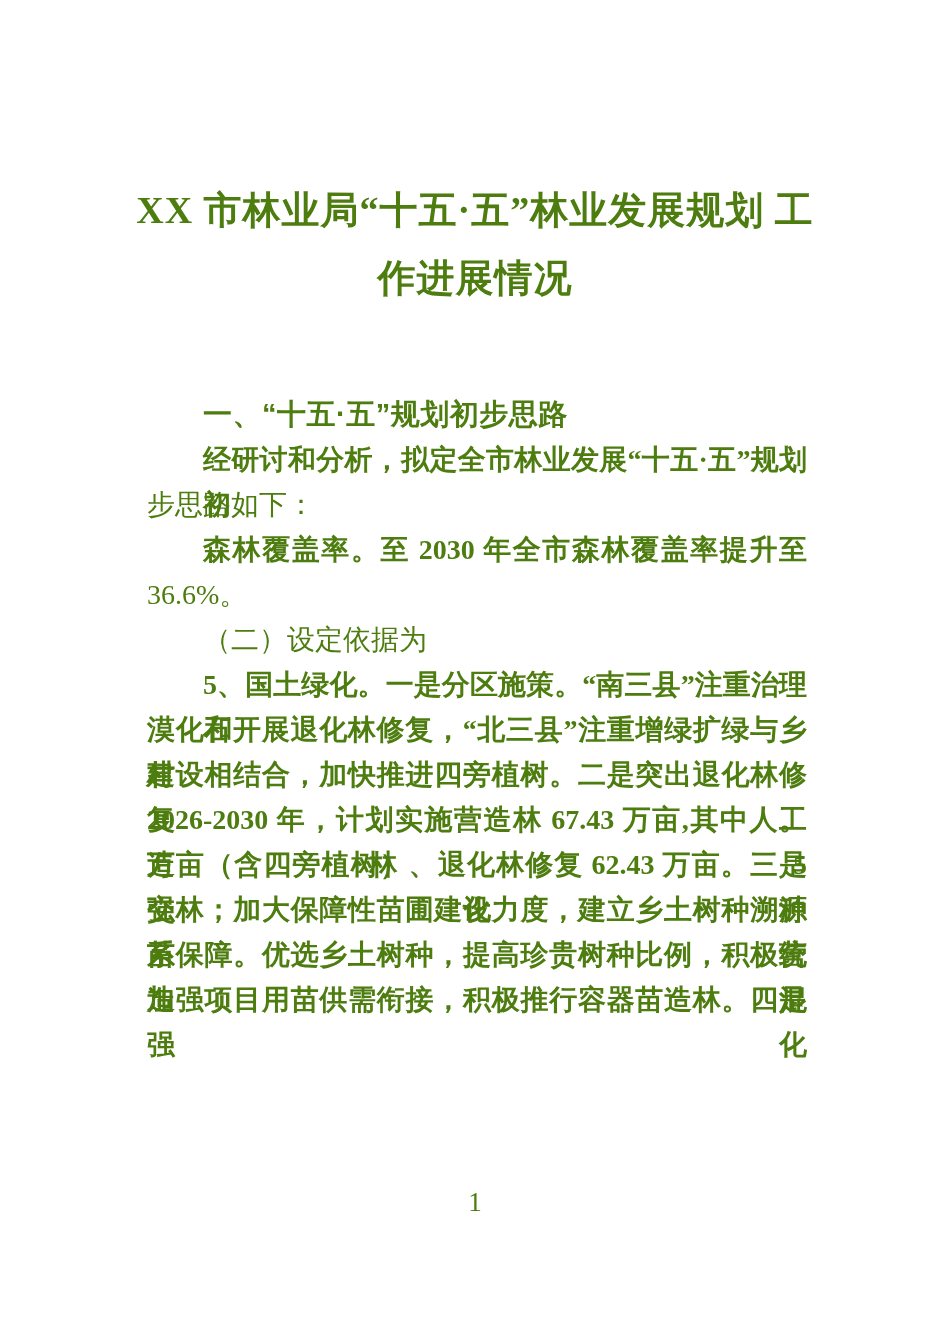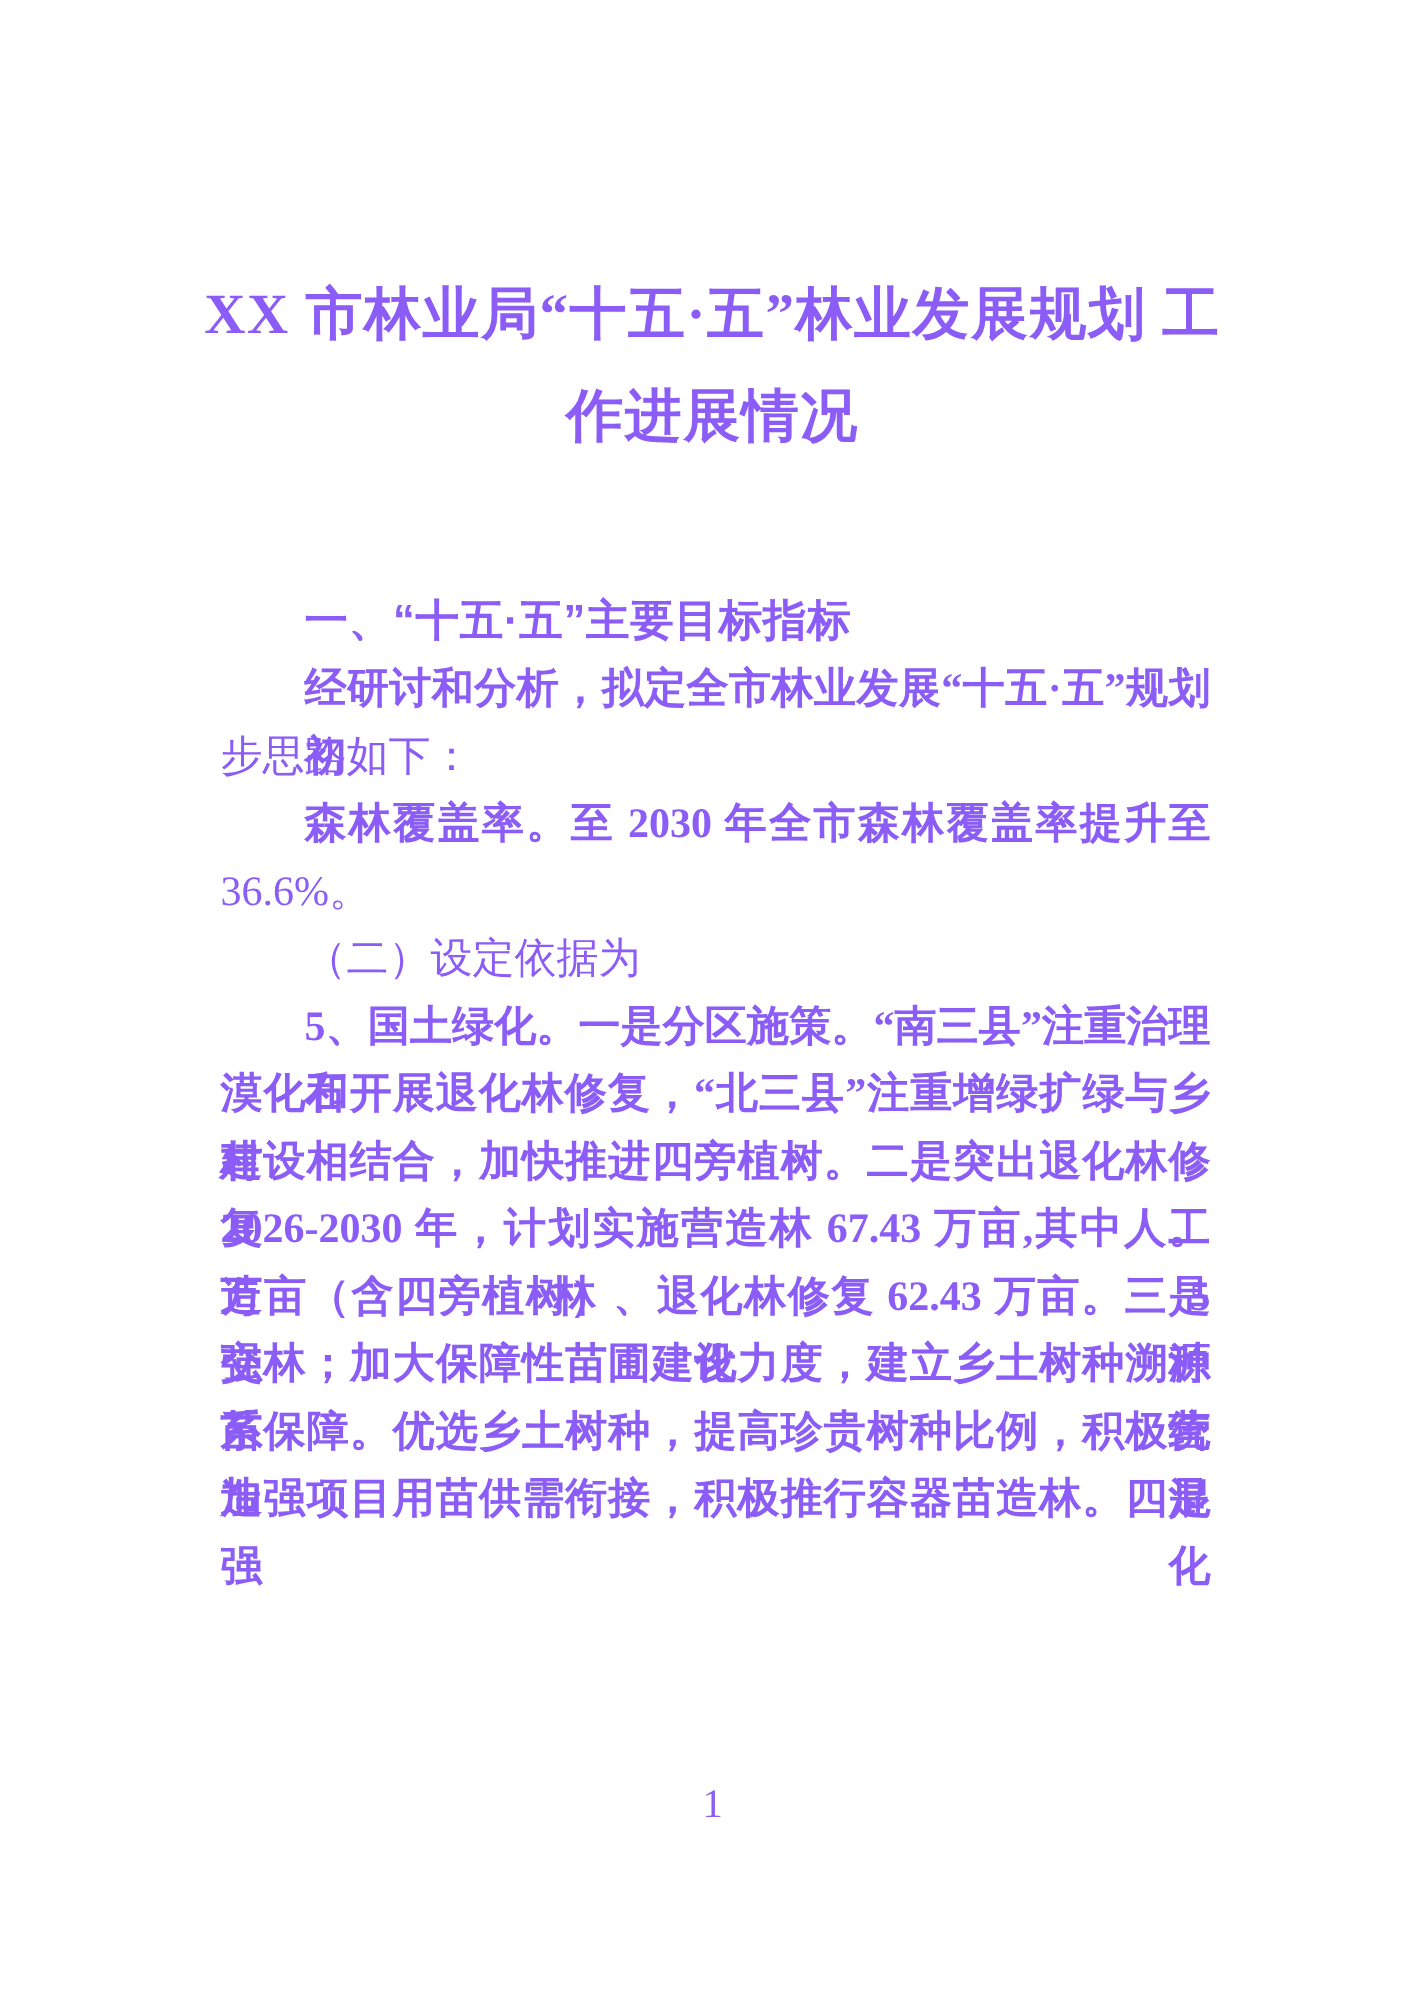--- a/index.html
+++ b/index.html
@@ -5,21 +5,21 @@
   html, body {
     margin: 0;
     padding: 0;
     background: #ffffff;
   }
   .page {
     position: relative;
     width: 950px;
     height: 1344px;
     background: #ffffff;
-    color: #8b5cf6;
+    color: #4d7c0f;
     overflow: hidden;
     font-family: "Liberation Serif", "DejaVu Serif", serif;
   }
   .doc-title {
     position: absolute;
     top: 176px;
     left: 55px;
     right: 55px;
     text-align: center;
     font-weight: bold;
@@ -69,21 +69,21 @@
 <body>
 
 <div class="page">
 
   <div class="doc-title">
     <div>XX 市林业局“十五·五”林业发展规划 工</div>
     <div>作进展情况</div>
   </div>
 
   <div class="doc-body">
-    <div class="line heading indent">一、“十五·五”主要目标指标</div>
+    <div class="line heading indent">一、“十五·五”规划初步思路</div>
     <div class="line indent justify">经研讨和分析，拟定全市林业发展“十五·五”规划初</div>
     <div class="line">步思路如下：</div>
     <div class="line indent justify">森林覆盖率。至 2030 年全市森林覆盖率提升至</div>
     <div class="line">36.6%。</div>
     <div class="line indent">（二）设定依据为</div>
     <div class="line indent justify">5、国土绿化。一是分区施策。“南三县”注重治理石</div>
     <div class="line justify">漠化和开展退化林修复，“北三县”注重增绿扩绿与乡村</div>
     <div class="line justify">建设相结合，加快推进四旁植树。二是突出退化林修复。</div>
     <div class="line justify">2026-2030 年，计划实施营造林 67.43 万亩,其中人工造林 5</div>
     <div class="line justify">万亩（含四旁植树）、退化林修复 62.43 万亩。三是强化种</div>

